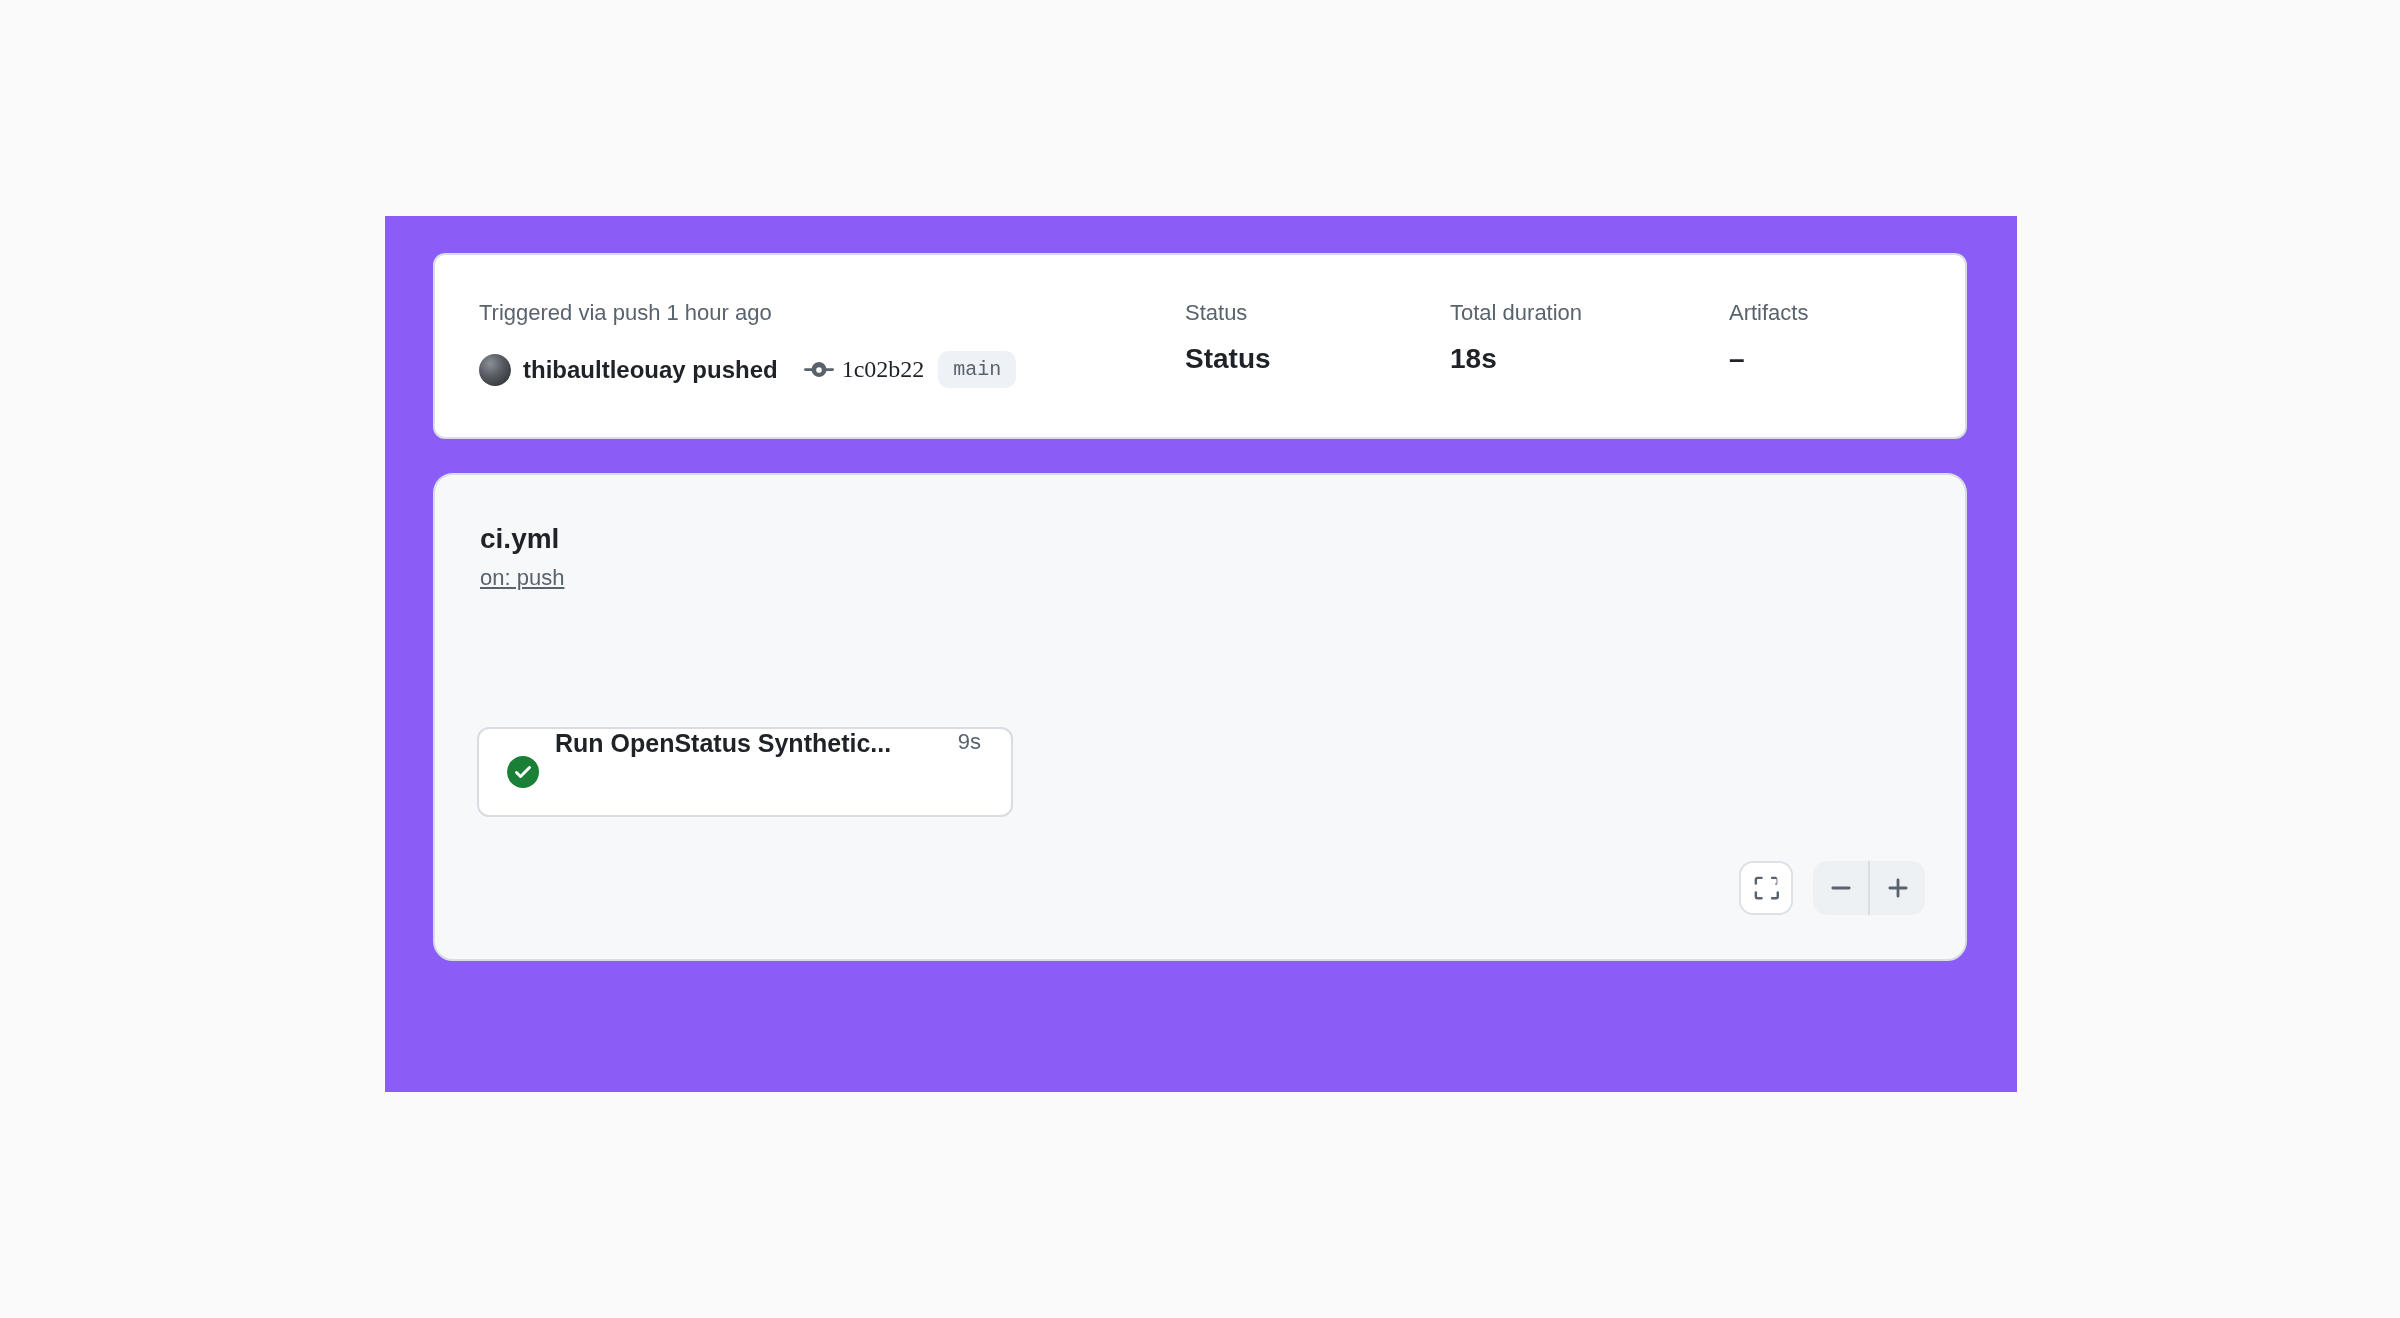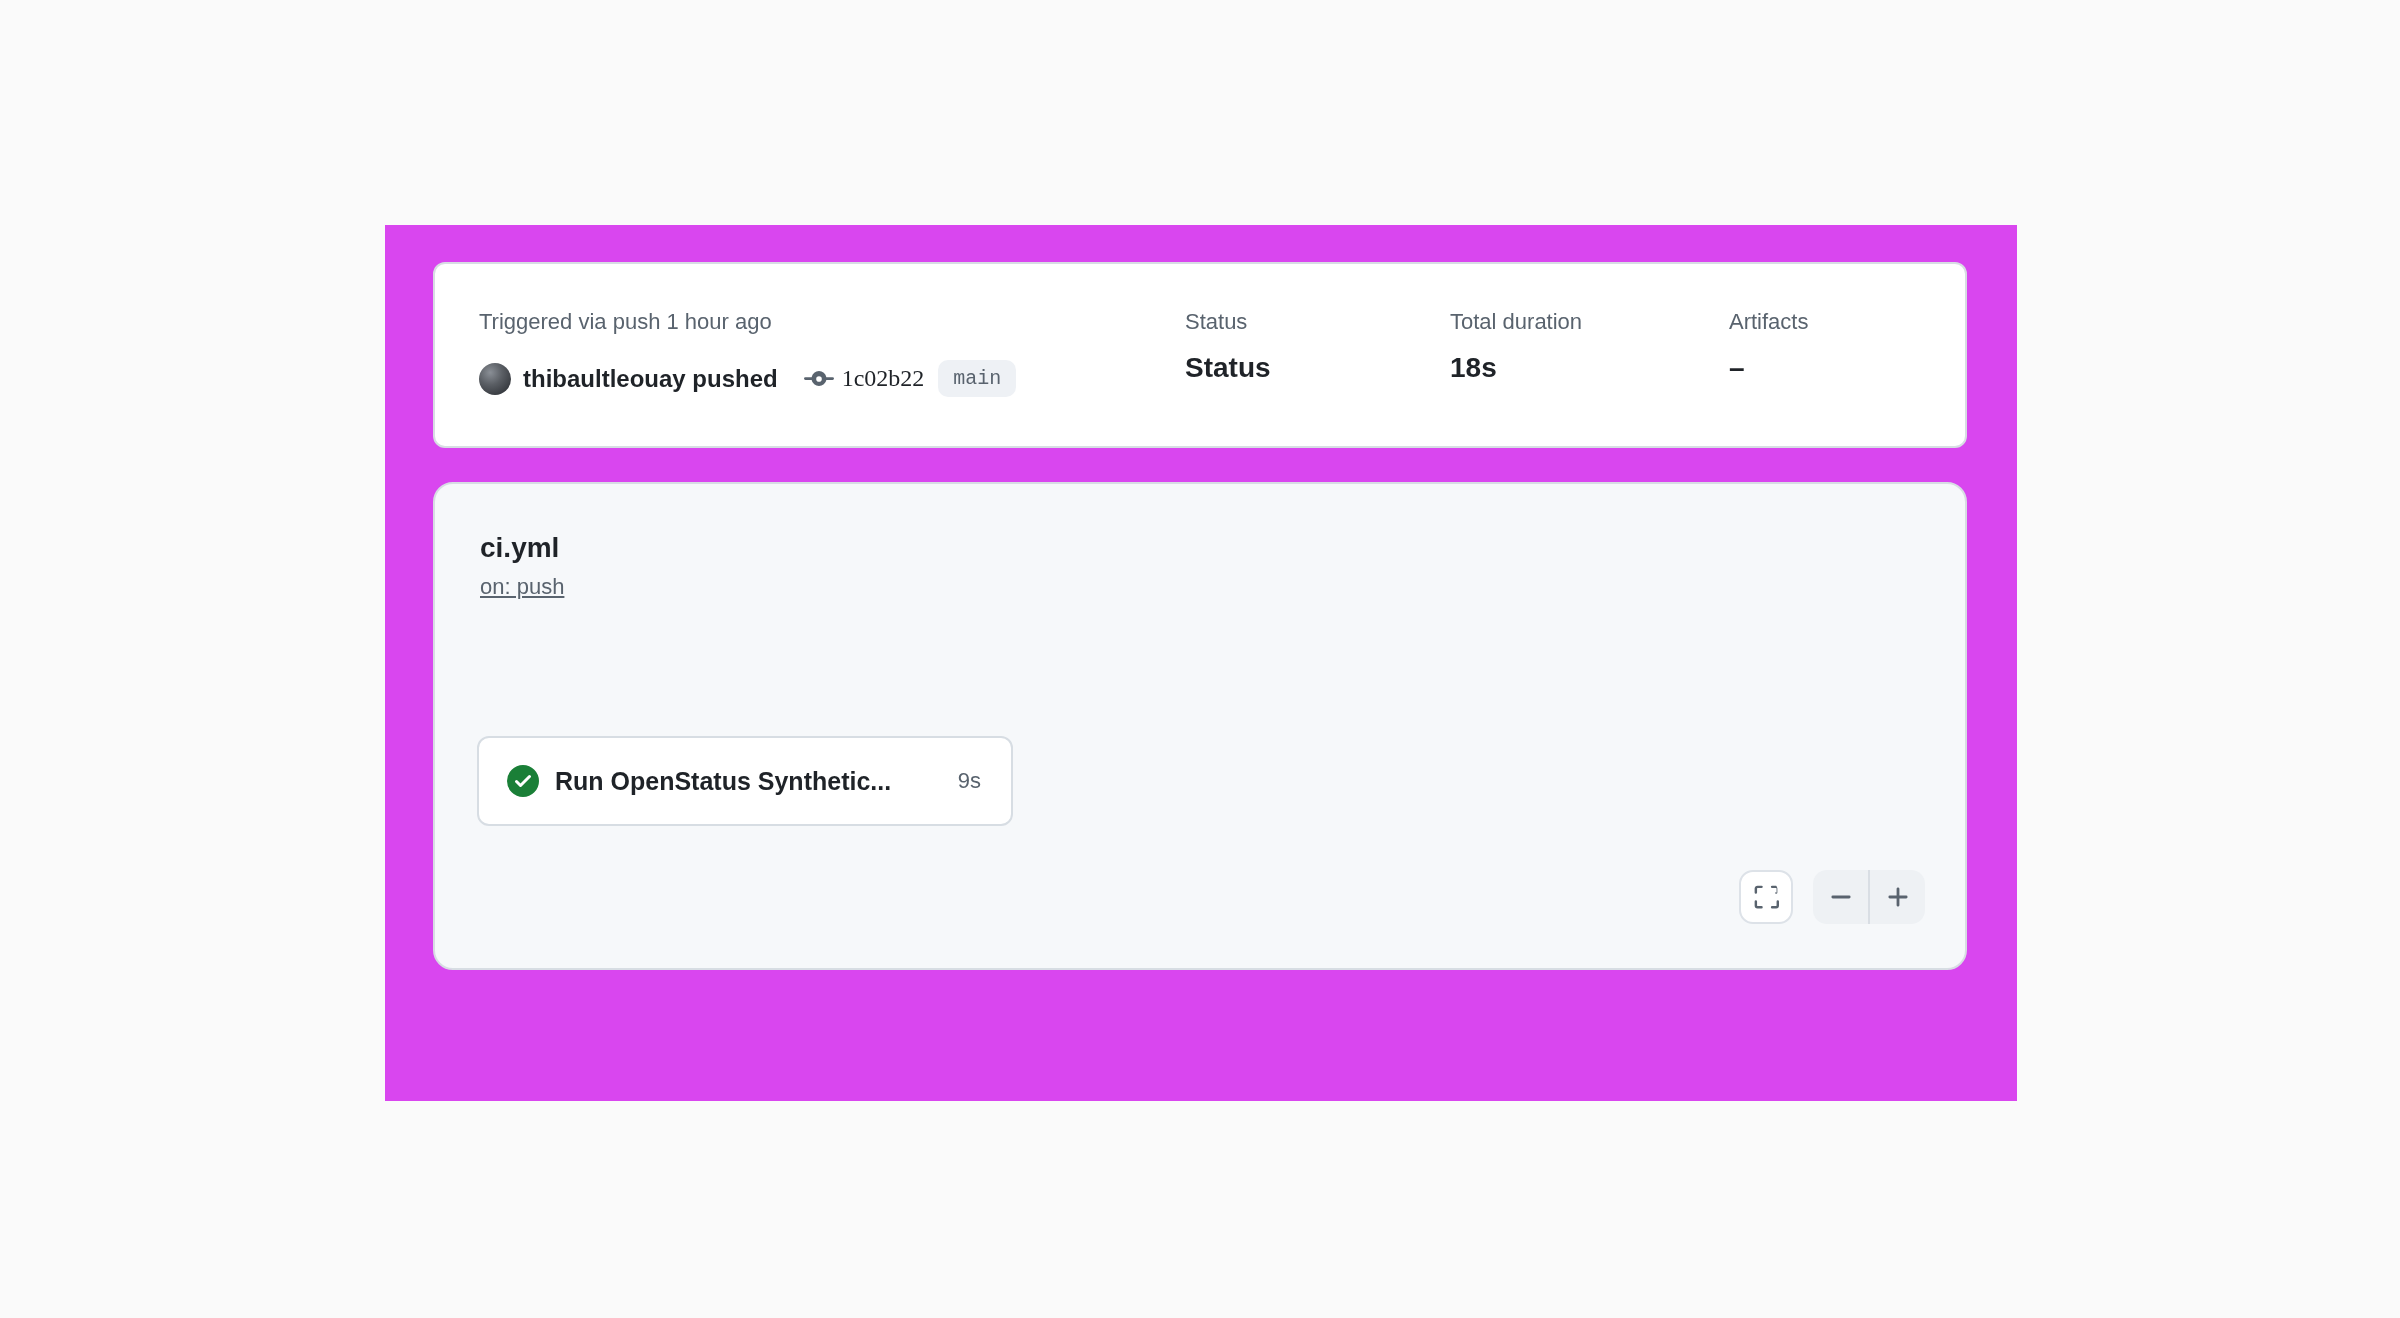--- a/index.html
+++ b/index.html
@@ -5,23 +5,23 @@
   * { margin:0; padding:0; box-sizing:border-box; }
   html,body { width:2400px; height:1318px; }
   body {
     background:#fafafa;
     font-family:"Liberation Sans", sans-serif;
     color:#1f2328;
     position:relative;
     overflow:hidden;
   }
   .content {
-    position:absolute; left:385px; top:225px;
+    position:absolute; left:385px; top:216px;
     width:1632px; height:876px;
-    background:#d946ef;
+    background:#8b5cf6;
   }
   
   .summary-card {
     position:absolute; left:48px; top:37px;
     width:1534px; height:186px;
     background:#ffffff;
     border:2px solid #d7dde3;
     border-radius:12px;
   }
   .trigger-block {
@@ -74,21 +74,21 @@
   }
   .wf-heading { position:absolute; left:45px; top:48px; }
   .wf-name  { font-size:28px; font-weight:700; color:#1f2328; }
   .wf-trigger { margin-top:10px; font-size:22px; color:#59636e;text-decoration:underline; }
   .job-node {
     position:absolute; left:42px; top:252px;
     width:536px; height:90px;
     background:#ffffff;
     border:2px solid #d7dde3;
     border-radius:12px;
-    display:flex; align-items:center;
+    display:flex; 
     padding:0 30px 0 28px;
     cursor:pointer;
   }
   .job-check { display:flex; align-items:center; flex:0 0 auto; }
   .job-name {
     margin-left:16px;
     font-size:25px; font-weight:700; color:#1f2328;
     white-space:nowrap;
   }
   .job-duration { margin-left:auto; font-size:22px; color:#59636e; }

